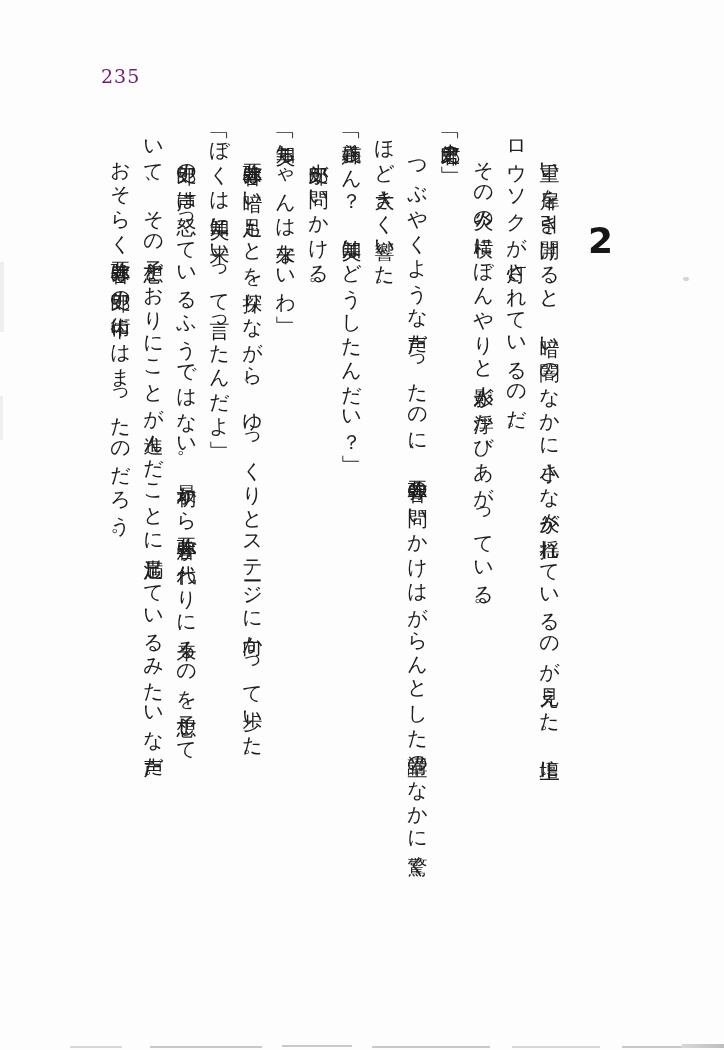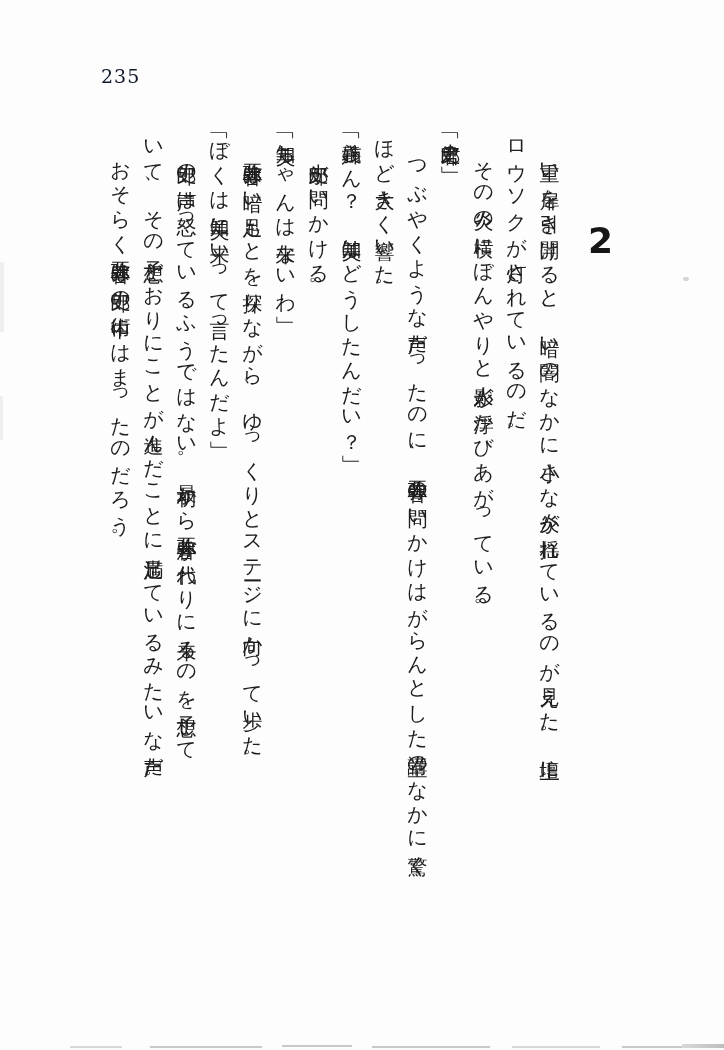--- a/index.html
+++ b/index.html
@@ -18,21 +18,21 @@
     position: absolute;
     inset: 0;
     background: #fdfdfd;
   }
   .page-number {
     position: absolute;
     top: 65px;
     left: 101px;
     font-size: 19px;
     letter-spacing: 1px;
-    color: #0f172a;
+    color: #701a75;
     font-family: "DejaVu Serif", "Liberation Serif", serif;
   }
   .section-number {
     position: absolute;
     top: 220px;
     left: 588px;
     font-size: 36px;
     font-weight: bold;
     color: #161616;
     font-family: "DejaVu Sans", "Liberation Sans", sans-serif;

